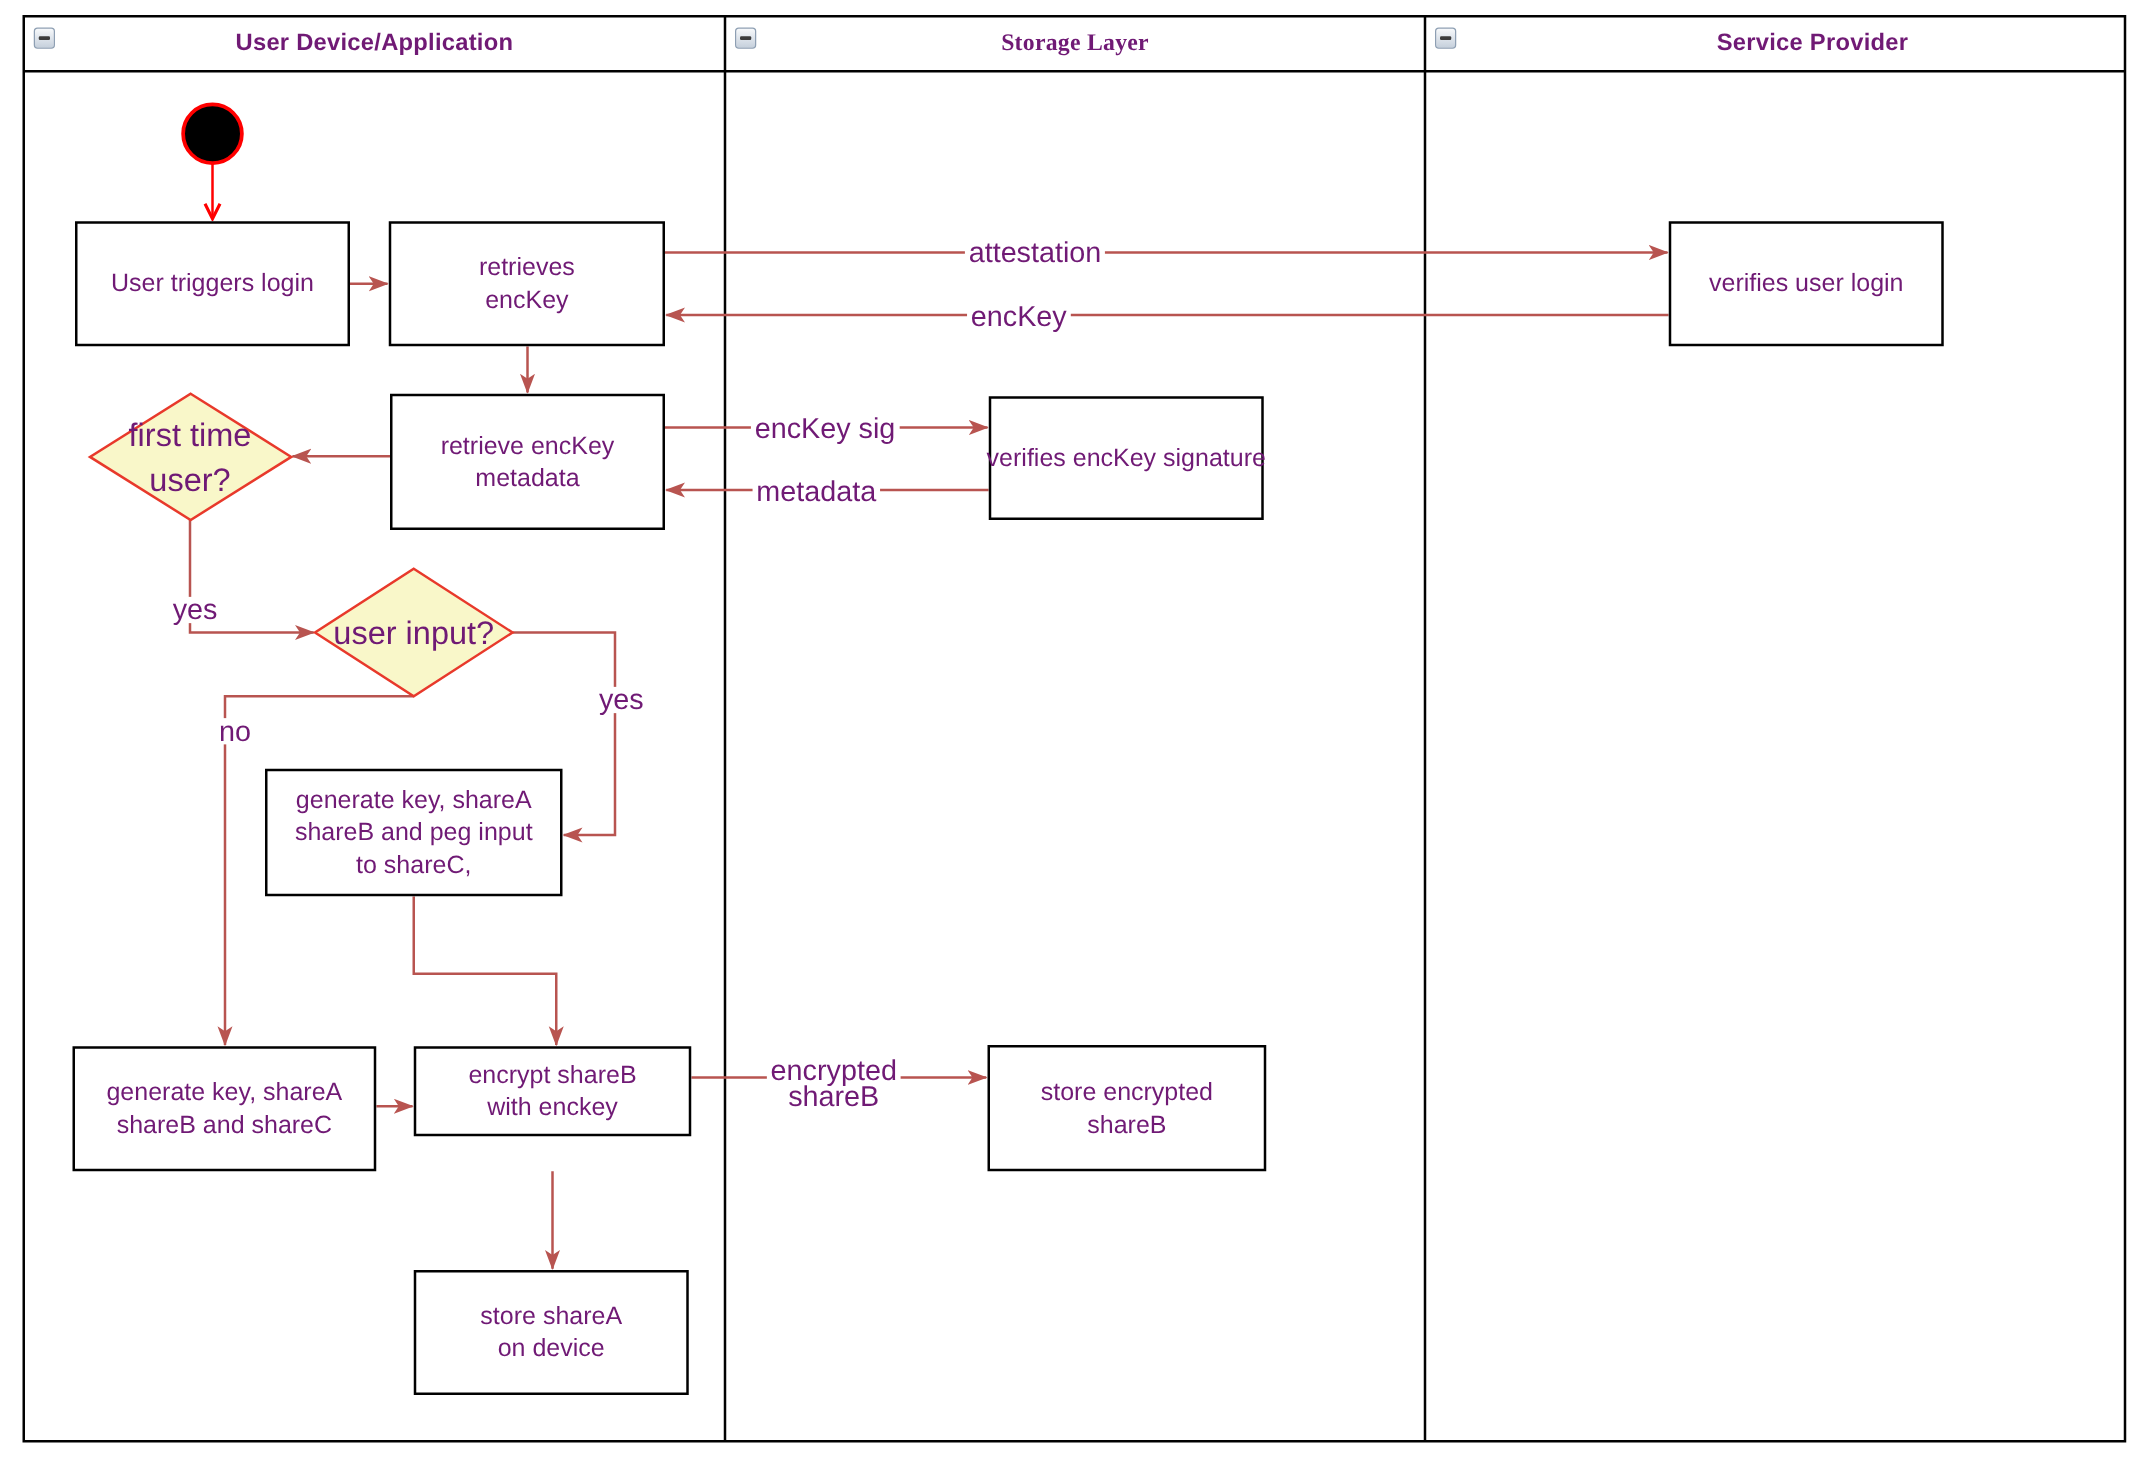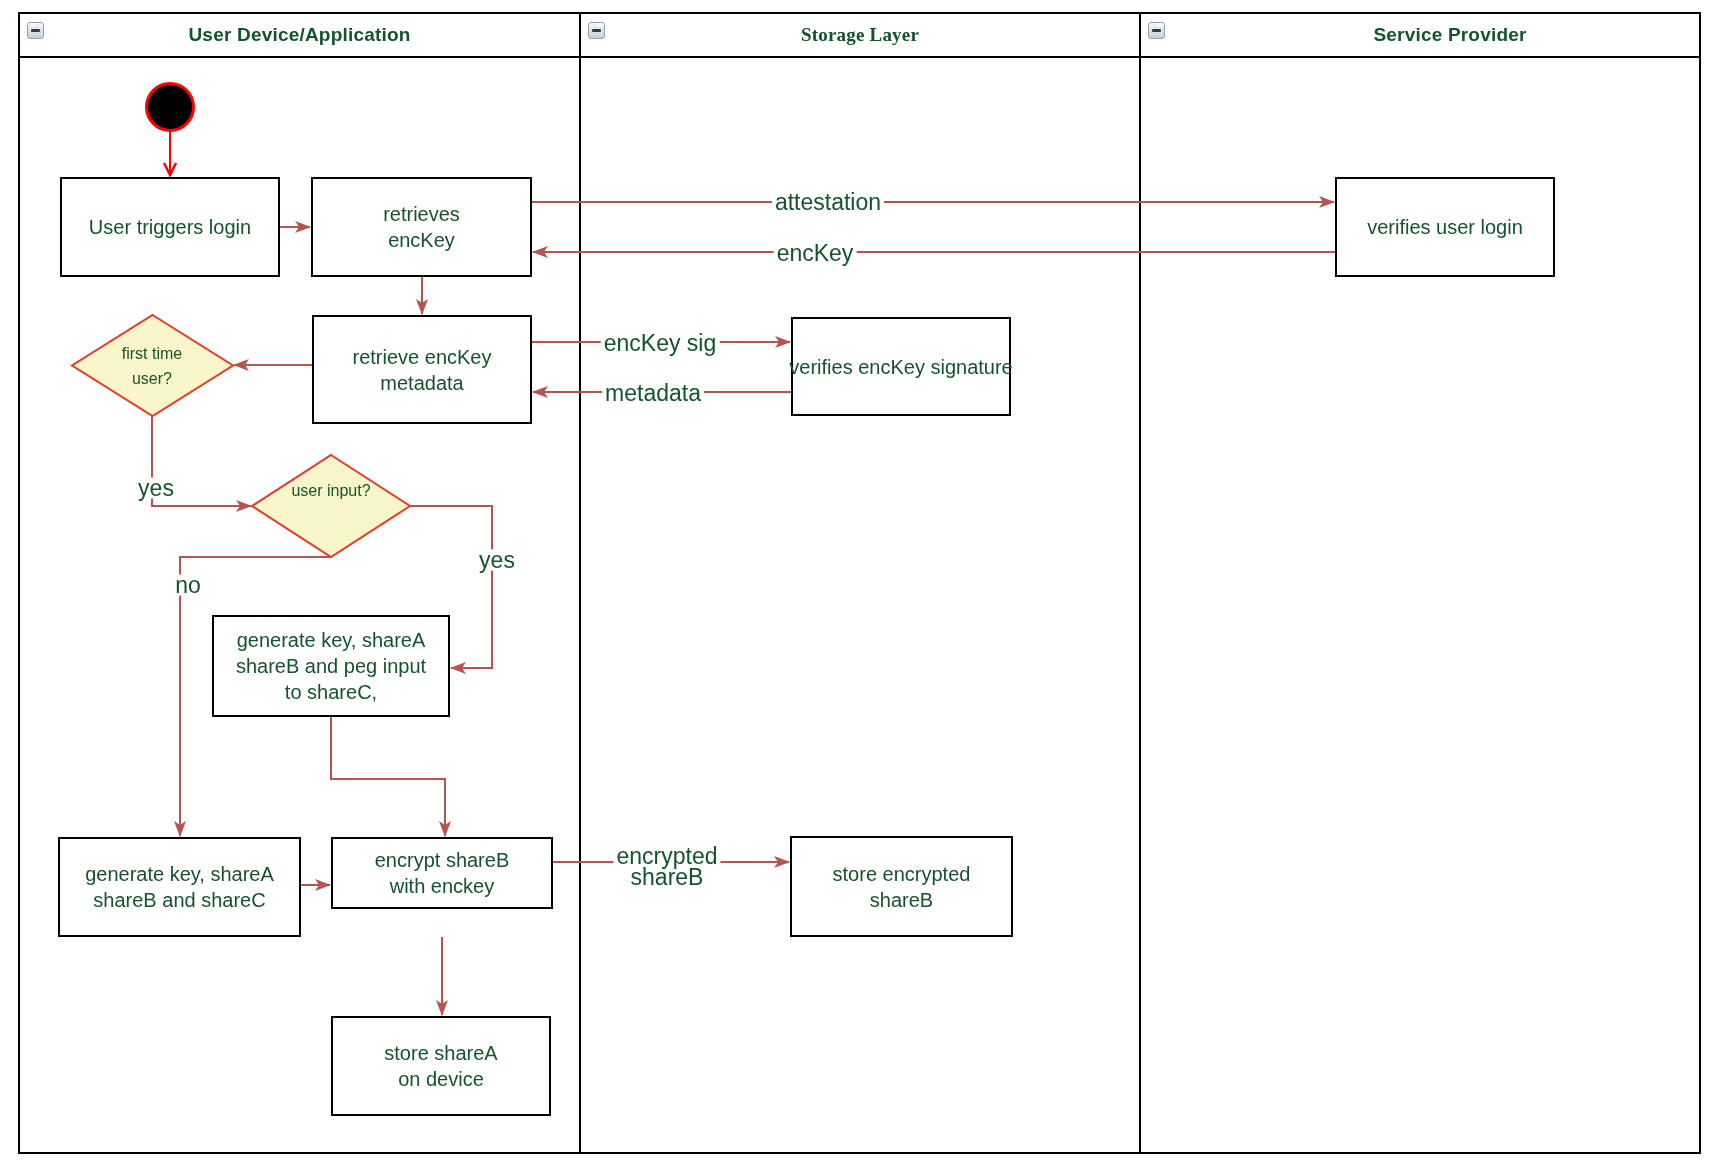--- a/index.html
+++ b/index.html
@@ -1,30 +1,30 @@
 <!DOCTYPE html>
 <html><head>
 <meta charset="utf-8">
 <style>
   html,body{margin:0;padding:0;background:#fff;}
   .canvas{position:relative;width:1720px;height:1170px;background:#fff;
-          font-family:"Liberation Sans","DejaVu Sans",sans-serif;color:#14532d;overflow:hidden;}
+          font-family:"Liberation Sans","DejaVu Sans",sans-serif;color:#701a75;overflow:hidden;}
   svg.layer{position:absolute;left:0;top:0;width:1720px;height:1170px;}
   .lane-title{position:absolute;top:13px;height:44px;display:flex;align-items:center;
               justify-content:center;font-weight:bold;font-size:19px;letter-spacing:.2px;}
   .collapse{position:absolute;width:17px;height:17px;border:1px solid #8E9FB3;border-radius:3px;
             background:linear-gradient(#F7F9FB,#C6D0DC);display:flex;align-items:center;justify-content:center;
             box-sizing:border-box;}
   .collapse .minus{width:9px;height:3px;background:#3c3c3c;border-radius:1px;}
   .node{position:absolute;background:#fff;border:2px solid #000;box-sizing:border-box;
         display:flex;align-items:center;justify-content:center;text-align:center;
         font-size:20px;line-height:26px;white-space:pre-line;}
   .node.nowrap{white-space:nowrap;}
   .dlabel{position:absolute;display:flex;align-items:center;justify-content:center;
-          text-align:center;font-size:16px;line-height:25px;white-space:pre-line;pointer-events:none;}
+          text-align:center;font-size:26px;line-height:36px;white-space:pre-line;pointer-events:none;}
   .elabel{position:absolute;transform:translate(-50%,-50%);background:#fff;padding:0 3px;
           font-size:23px;line-height:21px;text-align:center;white-space:pre-line;}
   .start-circle{position:absolute;left:145px;top:82px;width:44px;height:44px;border-radius:50%;
                 background:#000;border:3px solid #FF0000;box-sizing:content-box;}
 </style>
 </head>
 <body>
 
 <div class="canvas">
 
@@ -97,21 +97,21 @@
 shareB and shareC</div>
   <div class="node" style="left:331px;top:837px;width:222px;height:72px;">encrypt shareB
 with enckey</div>
   <div class="node" style="left:331px;top:1016px;width:220px;height:100px;">store shareA
 on device</div>
   <div class="node" style="left:790px;top:836px;width:223px;height:101px;">store encrypted
 shareB</div>
 
   <div class="dlabel" style="left:82px;top:325px;width:140px;height:81px;">first time
 user?</div>
-  <div class="dlabel" style="left:262px;top:450px;width:138px;height:80px;">user input?</div>
+  <div class="dlabel" style="left:262px;top:466px;width:138px;height:80px;">user input?</div>
 
   <div class="elabel" style="left:828px;top:202px;">attestation</div>
   <div class="elabel" style="left:815px;top:253px;">encKey</div>
   <div class="elabel" style="left:660px;top:343px;">encKey sig</div>
   <div class="elabel" style="left:653px;top:393px;">metadata</div>
   <div class="elabel" style="left:667px;top:867px;">encrypted
 shareB</div>
   <div class="elabel" style="left:156px;top:488px;">yes</div>
   <div class="elabel" style="left:497px;top:560px;">yes</div>
   <div class="elabel" style="left:188px;top:585px;">no</div>

